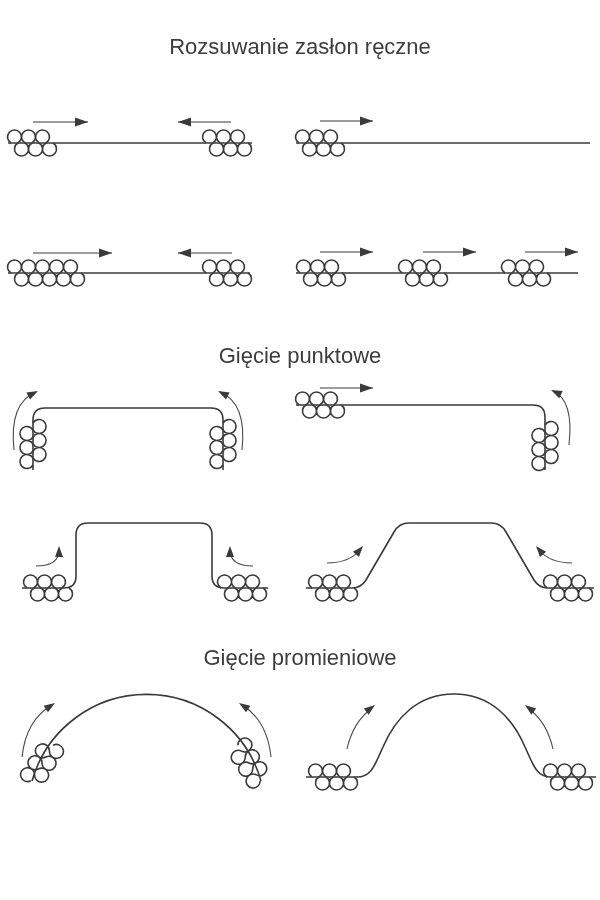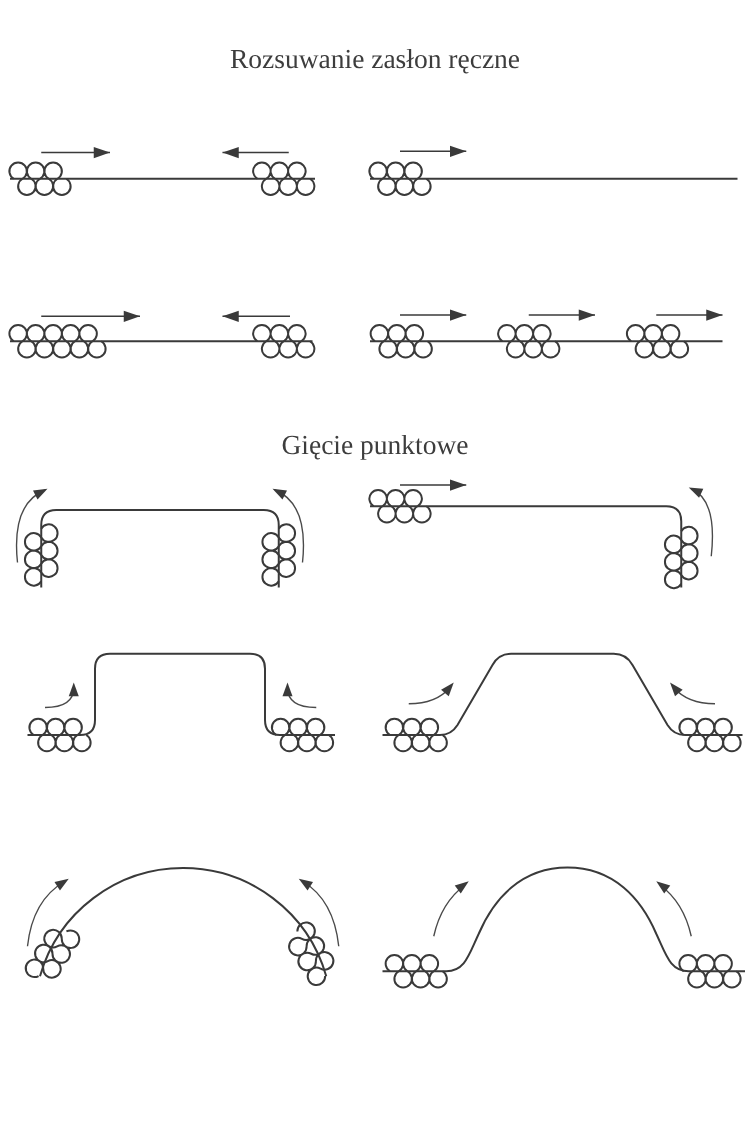--- a/index.html
+++ b/index.html
@@ -1,18 +1,18 @@
 <!DOCTYPE html>
 <html><head>
 <meta charset="utf-8">
 <style>
   html,body{margin:0;padding:0;background:#fff;}
   .page{
     position:relative;width:600px;height:900px;background:#ffffff;
-    font-family:Liberation Serif, serif;overflow:hidden;
+    font-family:Liberation Sans, sans-serif;overflow:hidden;
   }
   .title{
     position:absolute;top:31px;left:0;width:100%;
     text-align:center;font-size:22px;line-height:31px;color:#3d3d3d;
   }
   .h2{
     position:absolute;left:0;width:100%;text-align:center;
     font-size:22px;line-height:24px;color:#3d3d3d;
   }
   .s2{top:344px;}
@@ -20,20 +20,21 @@
   #diagram-svg{position:absolute;left:0;top:0;}
 </style>
 </head>
 <body>
 
 <div class="page">
   <div class="title">
     <div>Rozsuwanie zasłon ręczne</div>
   </div>
   <div class="h2 s2">Gięcie punktowe</div>
+  <div class="h2 s3">Gięcie promieniowe</div>
   <svg id="diagram-svg" width="600" height="900" viewBox="0 0 600 900" xmlns="http://www.w3.org/2000/svg">
       <g>
         <line x1="8" y1="143" x2="252" y2="143" stroke="#3a3a3a" stroke-width="1.6"></line>
         <path d="M 11 143 a 7 7 0 1 1 7 0 a 7 7 0 1 0 7 0 a 7 7 0 1 1 7 0 a 7 7 0 1 0 7 0 a 7 7 0 1 1 7 0 a 7 7 0 1 0 7 0" fill="none" stroke="#3a3a3a" stroke-width="1.6"></path>
         <path d="M 206 143 a 7 7 0 1 1 7 0 a 7 7 0 1 0 7 0 a 7 7 0 1 1 7 0 a 7 7 0 1 0 7 0 a 7 7 0 1 1 7 0 a 7 7 0 1 0 7 0" fill="none" stroke="#3a3a3a" stroke-width="1.6"></path>
         <g>
           <line x1="33" y1="122" x2="88" y2="122" stroke="#3a3a3a" stroke-width="1.2"></line>
           <polygon points="0 0 -13 4.5 -13 -4.5" transform="translate(88 122) rotate(0)" fill="#3a3a3a"></polygon>
         </g>
         <g>

